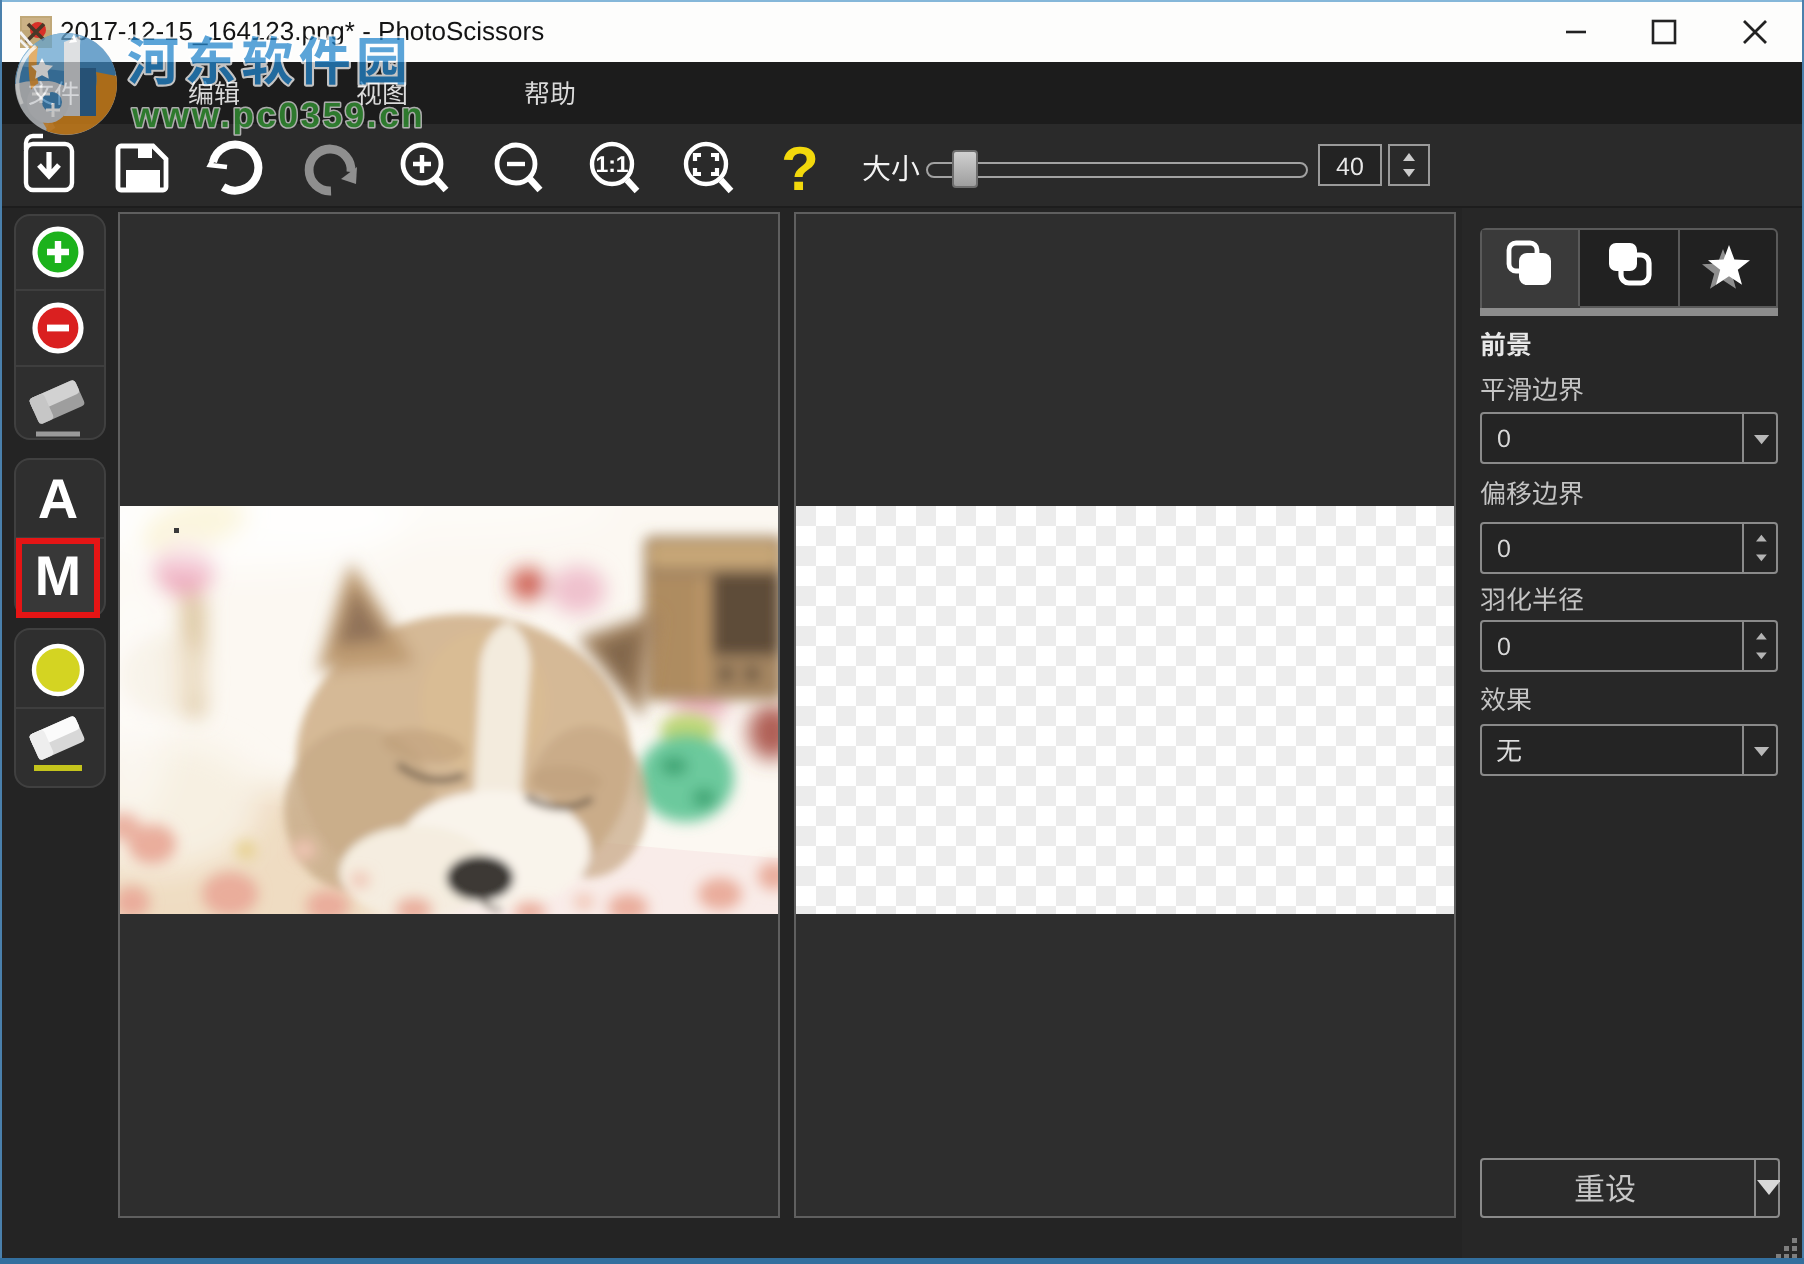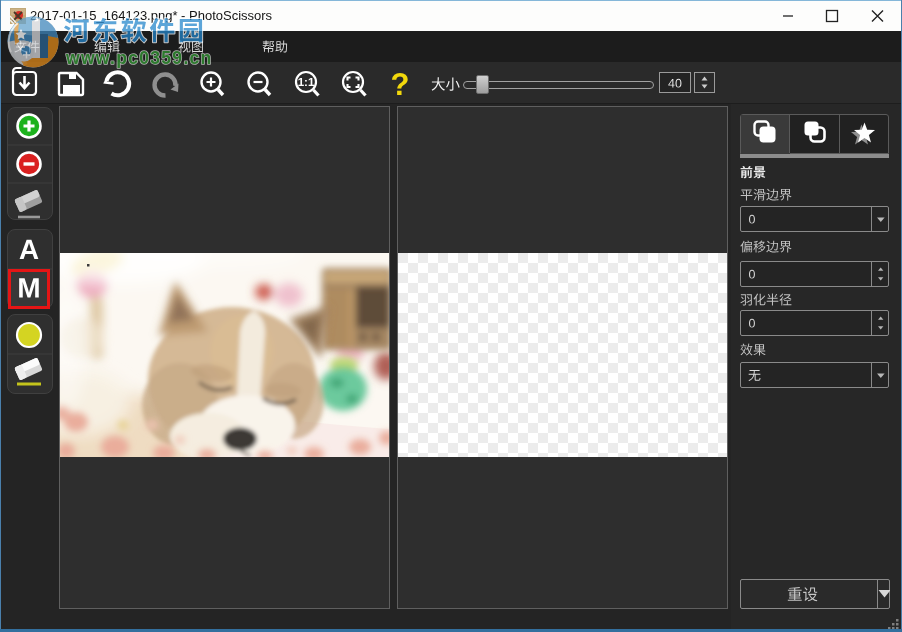--- a/index.html
+++ b/index.html
@@ -3,21 +3,21 @@
 <style>
 *{margin:0;padding:0;box-sizing:border-box}
 html,body{width:902px;height:632px;overflow:hidden;background:#232323;font-family:"Liberation Sans",sans-serif}
 .abs{position:absolute}
 #win{position:relative;width:902px;height:632px}
 </style></head><body>
 <div id="win">
 
 <div class="abs" style="left:0;top:0;width:902px;height:632px;background:#242424"></div>
 <div class="abs" style="left:0;top:0;width:902px;height:31px;background:#fdfdfc;border-top:1px solid #85b7d9"></div>
-<div class="abs" style="left:30px;top:0;height:31px;line-height:32px;font-size:13px;color:#141414">2017-01-15_164123.png* - PhotoScissors</div>
+<div class="abs" style="left:30px;top:0;height:31px;line-height:32px;font-size:13px;color:#141414">2017-12-15_164123.png* - PhotoScissors</div>
 <svg class="abs" style="left:10px;top:8px" width="16" height="16">
 <rect width="16" height="16" fill="#c0a878"></rect>
 <rect x="1" y="1" width="14" height="6" fill="#ccb286"></rect>
 <circle cx="9" cy="7" r="4" fill="#d83028"></circle>
 <path d="M3 13 L12 4 M4 4 L12 12" stroke="#4a3828" stroke-width="1.8"></path>
 <path d="M0 12 l4 4 M0 8 l7 8" stroke="#f2f2f2" stroke-width="1.4"></path>
 </svg>
 <svg class="abs" style="left:760px;top:0" width="142" height="31">
 <path d="M23 16 H33" stroke="#222" stroke-width="1.3"></path>
 <rect x="66.5" y="10.5" width="11" height="11" fill="none" stroke="#222" stroke-width="1.3"></rect>

